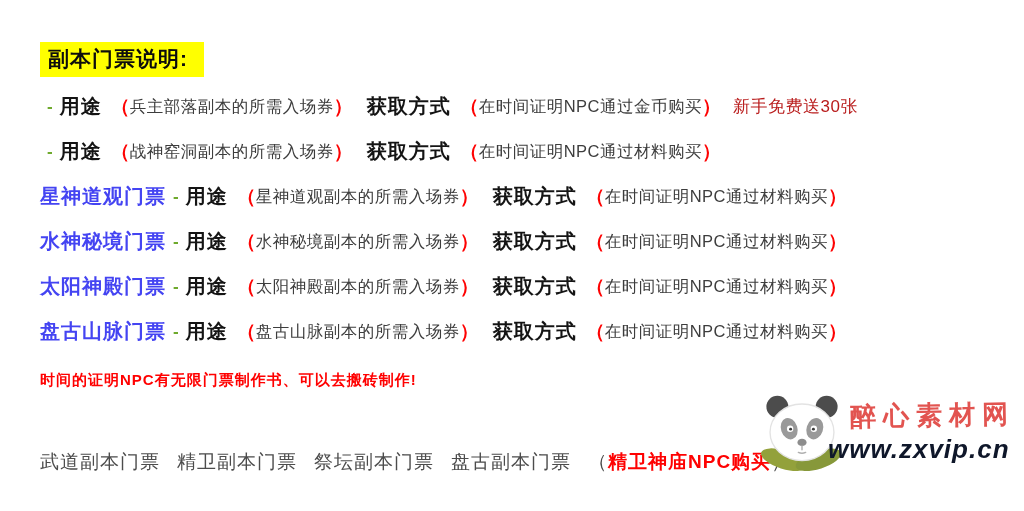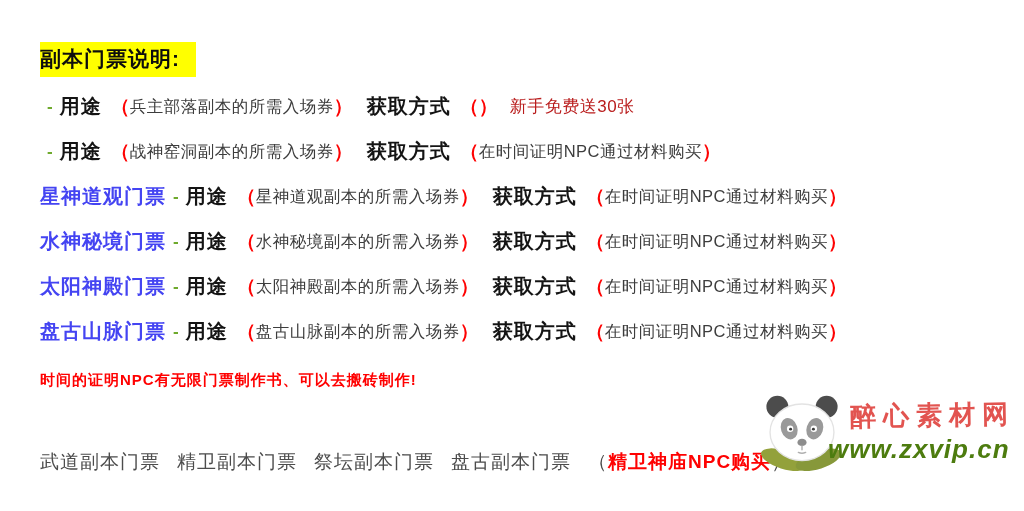--- a/index.html
+++ b/index.html
@@ -13,21 +13,21 @@
     overflow: hidden;
   }
   .section-heading {
     position: absolute;
     left: 40px;
     display: inline-block;
     background: #ffff00;
     color: #0d0d0d;
     font-size: 21px;
     font-weight: bold;
-    padding: 3px 16px 4px 0;
+    padding: 3px 16px 4px 8px;
     letter-spacing: 1px;
     white-space: nowrap;
   }
   #dungeon-heading { top: 42px; }
   #top-heading    { top: 403px; }
 
   .ticket-rows {
     position: absolute;
     left: 40px;
     top: 84px;
@@ -94,41 +94,42 @@
     white-space: nowrap;
     transform: rotate(-1deg);
   }
   .wm-site-url {
     position: absolute;
     left: 76px;
     top: 42px;
     font-size: 26px;
     font-weight: bold;
     font-style: italic;
-    color: #4d7c0f;
+    color: #0f172a;
     letter-spacing: 1px;
     white-space: nowrap;
   }
 </style>
 </head>
 <body>
 
 <div class="page">
 
   <div class="section-heading" id="dungeon-heading">副本门票说明:</div>
 
   <div class="ticket-rows" id="ticket-rows">
   <div class="ticket-row">
     <span class="dash">-</span>
     <span class="label">用途</span>
     <span class="paren open">（</span>
     <span class="inner-text">兵主部落副本的所需入场券</span>
     <span class="paren">）</span>
     <span class="label obtain">获取方式</span>
     <span class="paren open">（</span>
+    <span class="inner-text">在时间证明NPC通过金币购买</span>
     <span class="paren">）</span>
     <span class="bonus">新手免费送30张</span>
   </div>
 
   <div class="ticket-row">
     <span class="dash">-</span>
     <span class="label">用途</span>
     <span class="paren open">（</span>
     <span class="inner-text">战神窑洞副本的所需入场券</span>
     <span class="paren">）</span>

